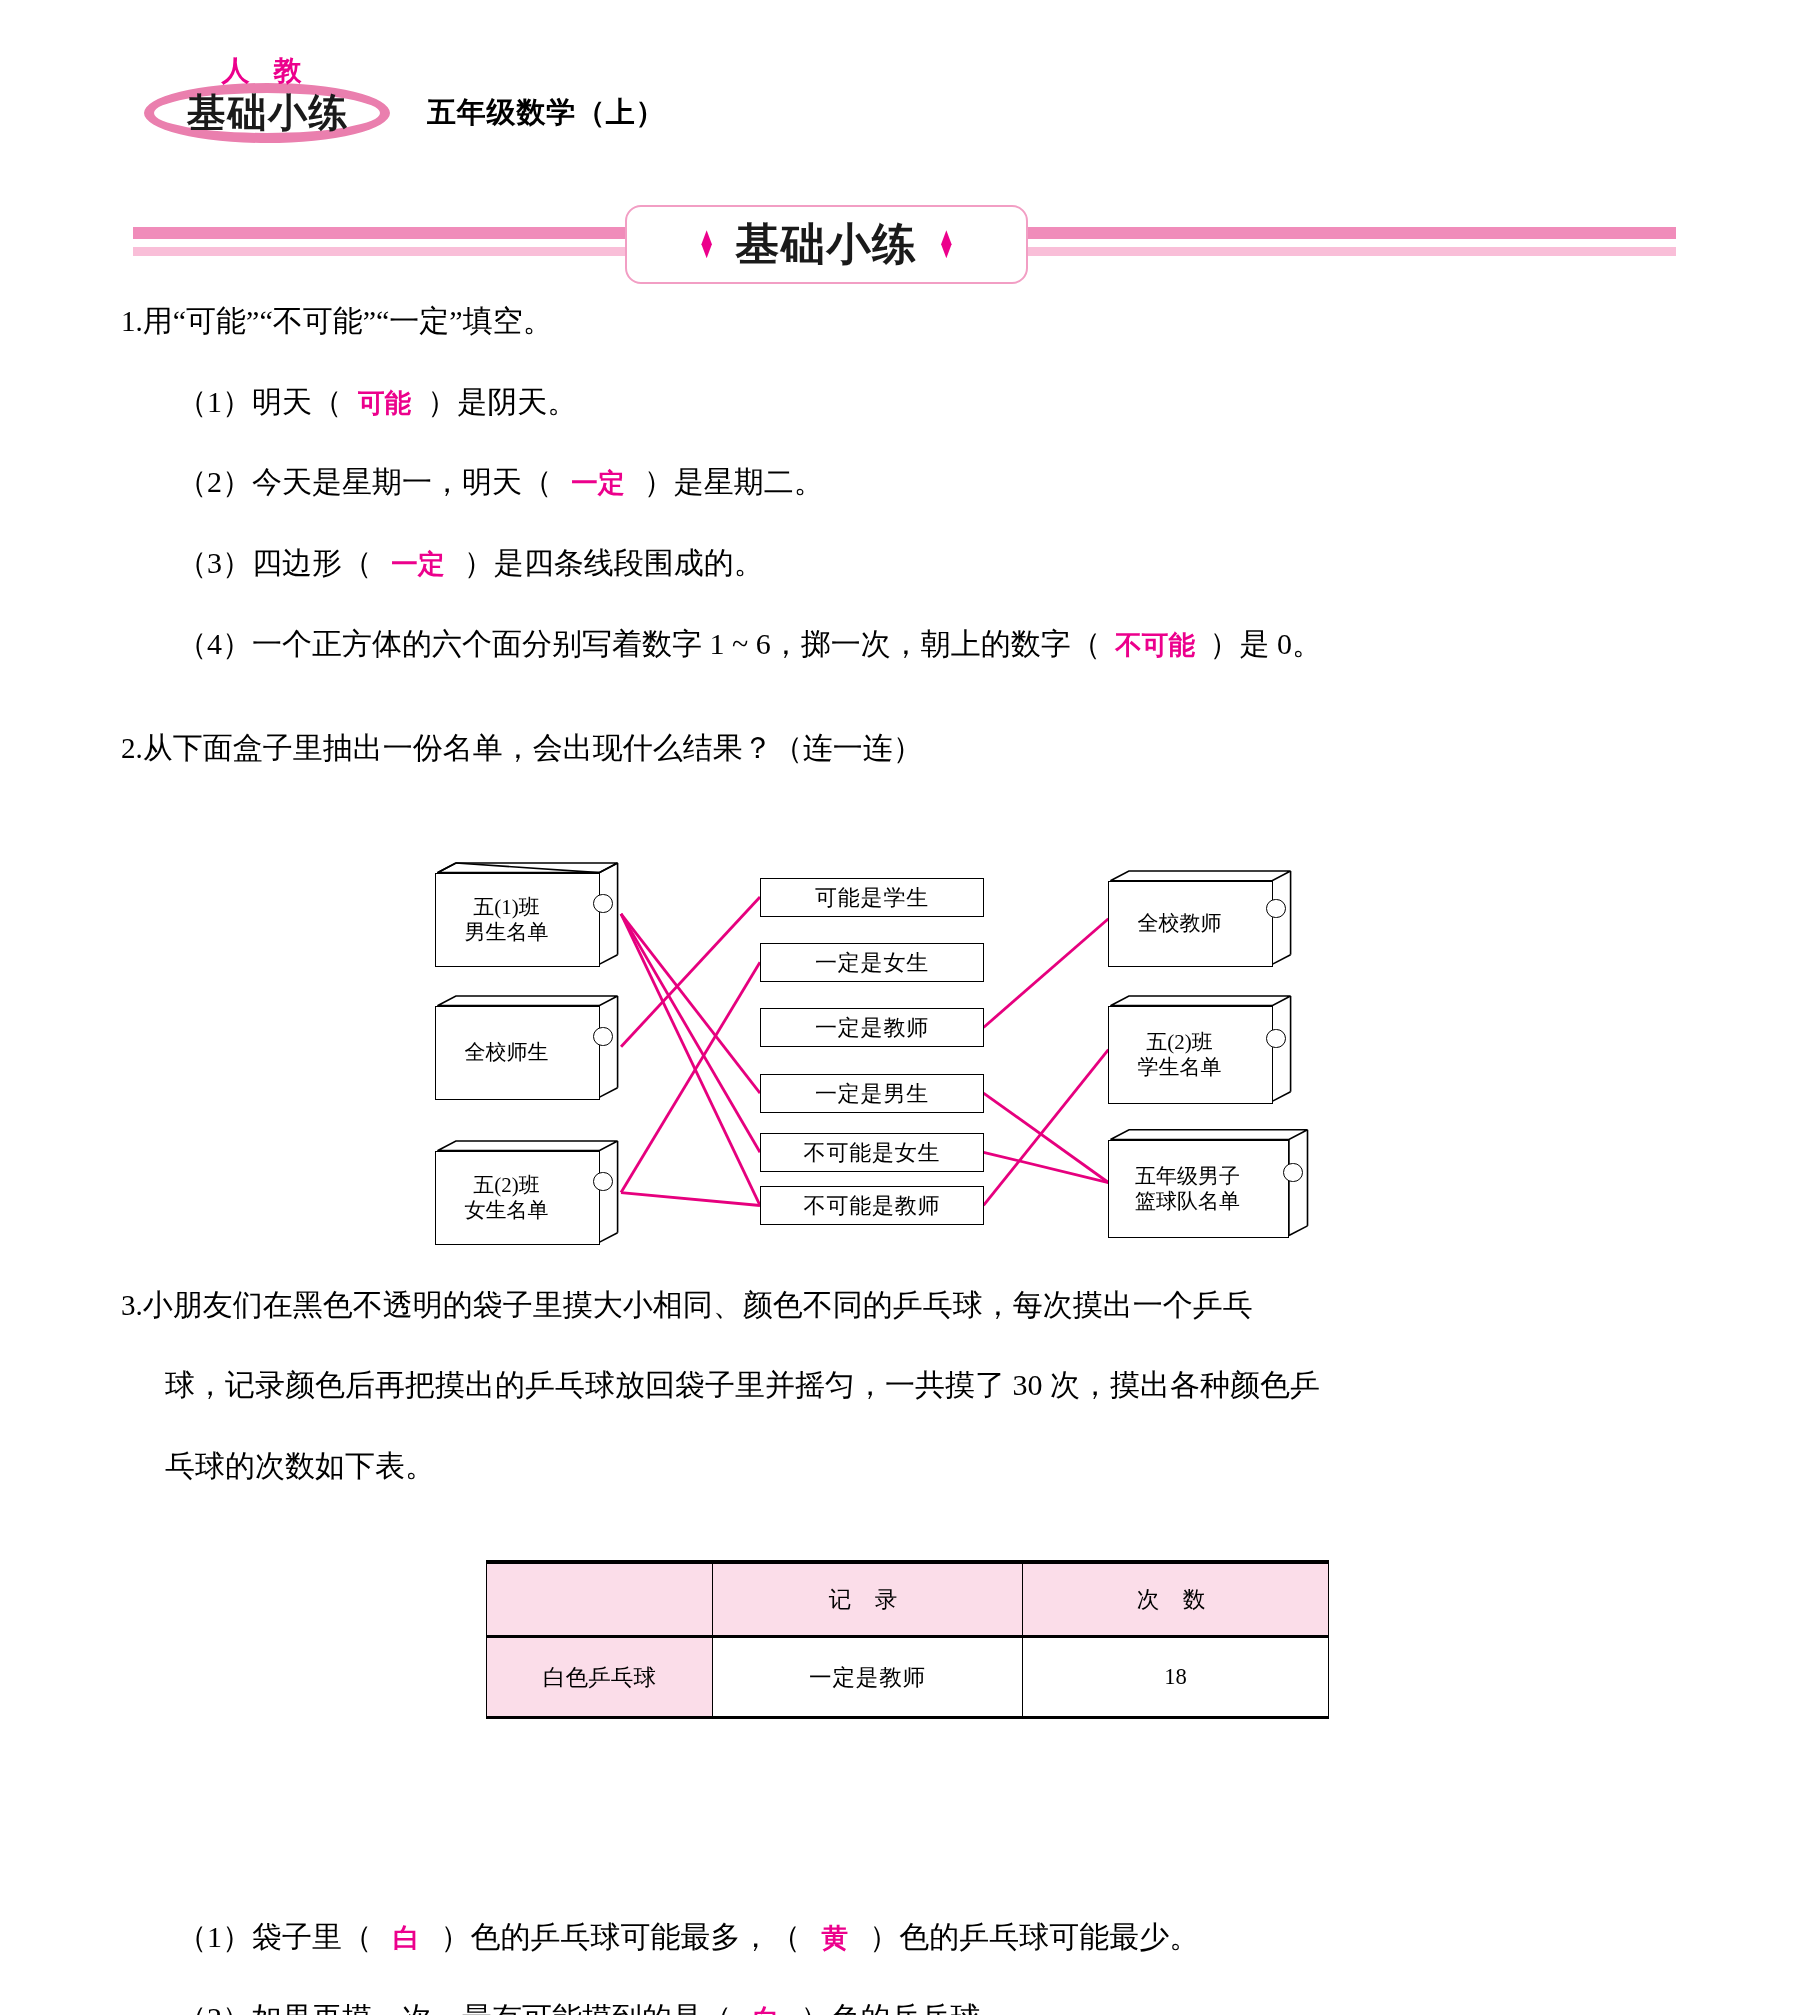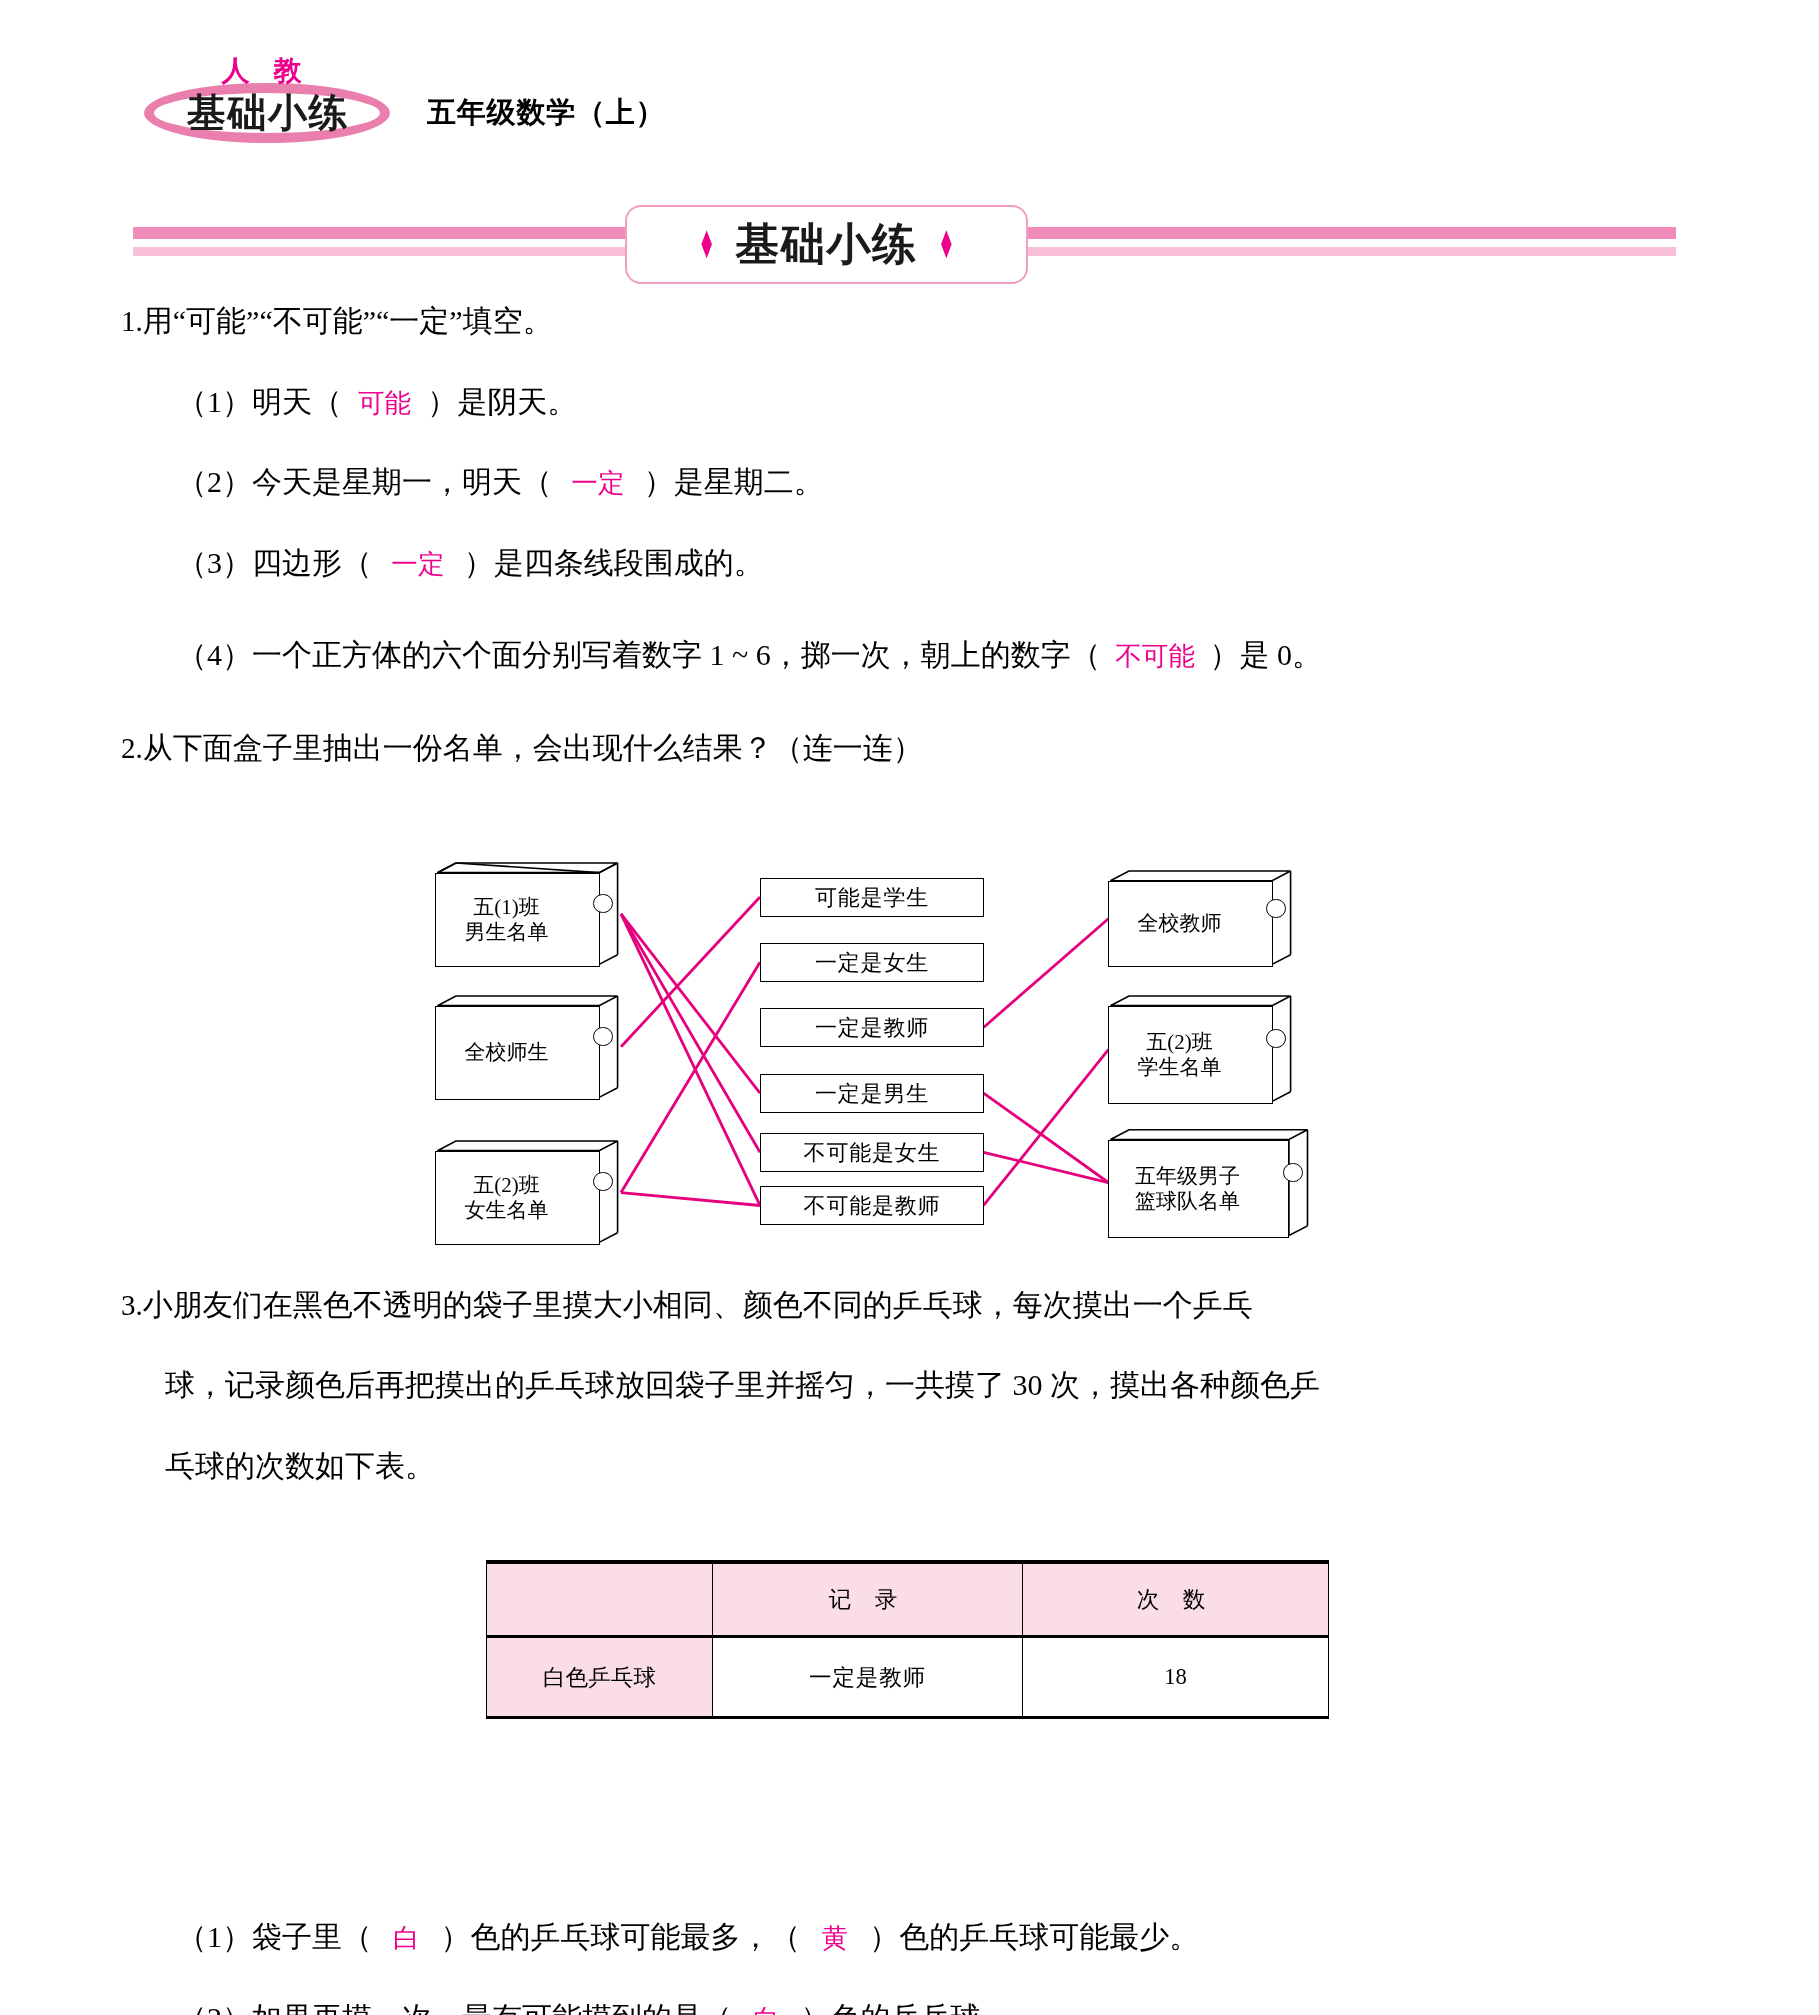--- a/index.html
+++ b/index.html
@@ -140,21 +140,21 @@
     font-family: "Liberation Serif", "DejaVu Serif", serif;
   }
   .qnum {
     font-family: "Liberation Serif", serif;
     font-size: 29px;
     font-weight: normal;
   }
   .ans {
     color: #ec008c;
     font-family: "Liberation Sans", sans-serif;
-    font-weight: normal;
+    font-weight: bold;
     font-size: 26.6px;
   }
 
   
   .diagram {
     position: absolute;
     left: 383px; top: 818px;
     width: 1048px;
     height: 435px;
   }
@@ -272,21 +272,21 @@
   </div>
 
   <div class="q" style="left:177px; top:467px;">
     <span>（2）今天是星期一，明天（</span><span style="display:inline-block;width:19.3px"></span><span class="ans">一定</span><span style="display:inline-block;width:19.3px"></span><span>）是星期二。</span>
   </div>
 
   <div class="q" style="left:177px; top:548px;">
     <span>（3）四边形（</span><span style="display:inline-block;width:19.3px"></span><span class="ans">一定</span><span style="display:inline-block;width:19.3px"></span><span>）是四条线段围成的。</span>
   </div>
 
-  <div class="q" style="left:177px; top:629px;margin-top:11px;">
+  <div class="q" style="left:177px; top:629px;">
     <span>（4）一个正方体的六个面分别写着数字 1 ~ 6，掷一次，朝上的数字（</span><span style="display:inline-block;width:14.5px"></span><span class="ans">不可能</span><span style="display:inline-block;width:14.5px"></span><span>）是 0。</span>
   </div>
 
   <div class="q" style="left:121px; top:733px;">
     <span class="qnum">2.</span><span>从下面盒子里抽出一份名单，会出现什么结果？（连一连）</span>
   </div>
 
   <div class="q" style="left:121px; top:1290px;">
     <span class="qnum">3.</span><span>小朋友们在黑色不透明的袋子里摸大小相同、颜色不同的乒乓球，每次摸出一个乒乓</span>
   </div>

